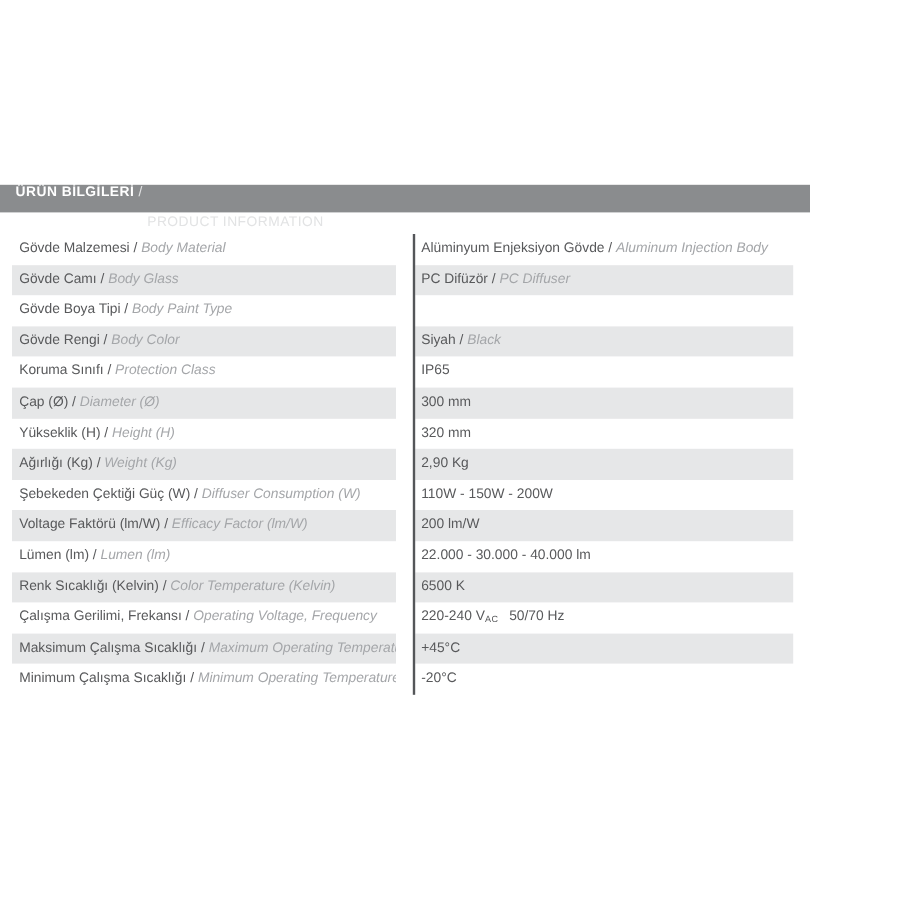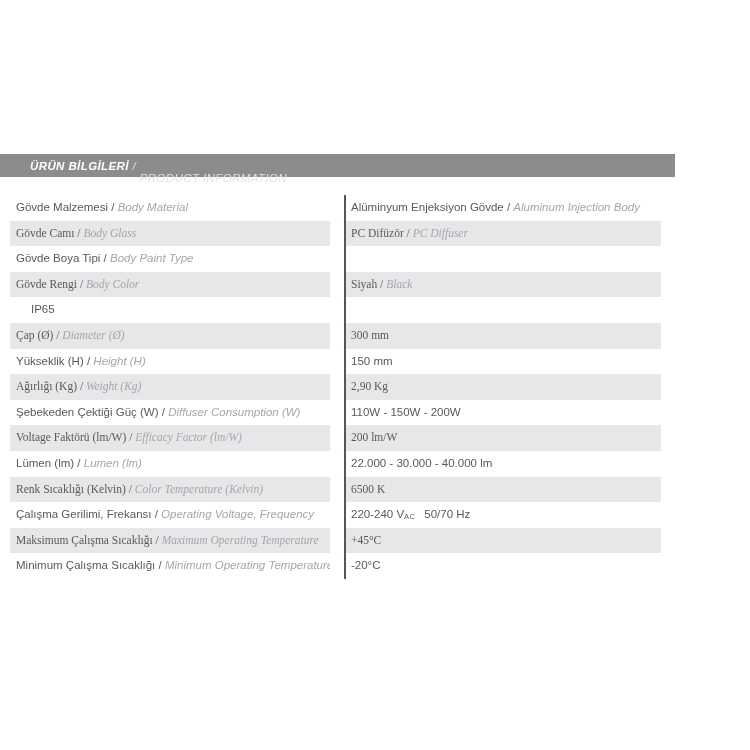--- a/index.html
+++ b/index.html
@@ -10,26 +10,24 @@
     overflow: hidden;
   }
   .canvas { position: relative; width: 750px; height: 750px; }
 
   .header-bar {
     position: absolute;
     left: 0; top: 154px;
     width: 675px; height: 23px;
     background: #8a8c8e;
     display: flex;
-    align-items: center;
-    padding-left: 30px;
+    padding-left: 13px;
     font-size: 11.5px;
     letter-spacing: 0.4px;
     white-space: pre;
-    font-style: italic;
   }
   .h-tr { color: #ffffff; font-weight: bold; }
   .h-sep { color: #e2e3e4; }
   .h-en { color: #e2e3e4; margin-top: 25px; }
 
   .table {
     position: absolute;
     left: 10px; top: 195px;
     width: 651px;
   }
@@ -41,21 +39,21 @@
   .cell {
     height: 100%;
     line-height: 25.6px;
     white-space: nowrap;
     overflow: hidden;
   }
   .cell-left  { width: 320px; padding-left: 6px; }
   .cell-gap   { width: 16px; height: 100%; }
   .cell-right { flex: 1; padding-left: 5px; }
   .row.alt .cell-left,
-  .row.alt .cell-right { background: #e6e7e8; font-family: Liberation Serif, serif; }
+  .row.alt .cell-right { background: #e6e7e8; }
 
   .tr { color: #58595b; }
   .en { color: #a4a6a9; font-style: italic; }
   .sub {
     color: #58595b;
     font-size: 7.5px;
     letter-spacing: 0.4px;
     vertical-align: -1px;
   }
   .after { margin-left: 9px; }
@@ -90,32 +88,33 @@
       <div class="row">
         <div class="cell cell-left"><span class="tr">Gövde Boya Tipi</span><span class="tr"> / </span><span class="en">Body Paint Type</span></div>
         <div class="cell-gap"></div>
       </div>
       <div class="row alt">
         <div class="cell cell-left"><span class="tr">Gövde Rengi</span><span class="tr"> / </span><span class="en">Body Color</span></div>
         <div class="cell-gap"></div>
         <div class="cell cell-right"><span class="tr">Siyah</span><span class="tr"> / </span><span class="en">Black</span></div>
       </div>
       <div class="row">
+        <div class="cell cell-left"><span class="tr">Koruma Sınıfı</span><span class="tr"> / </span><span class="en">Protection Class</span></div>
         <div class="cell-gap"></div>
         <div class="cell cell-right"><span class="tr">IP65</span></div>
       </div>
       <div class="row alt">
         <div class="cell cell-left"><span class="tr">Çap (Ø)</span><span class="tr"> / </span><span class="en">Diameter (Ø)</span></div>
         <div class="cell-gap"></div>
         <div class="cell cell-right"><span class="tr">300 mm</span></div>
       </div>
       <div class="row">
         <div class="cell cell-left"><span class="tr">Yükseklik (H)</span><span class="tr"> / </span><span class="en">Height (H)</span></div>
         <div class="cell-gap"></div>
-        <div class="cell cell-right"><span class="tr">150 mm</span></div>
+        <div class="cell cell-right"><span class="tr">320 mm</span></div>
       </div>
       <div class="row alt">
         <div class="cell cell-left"><span class="tr">Ağırlığı (Kg)</span><span class="tr"> / </span><span class="en">Weight (Kg)</span></div>
         <div class="cell-gap"></div>
         <div class="cell cell-right"><span class="tr">2,90 Kg</span></div>
       </div>
       <div class="row">
         <div class="cell cell-left"><span class="tr">Şebekeden Çektiği Güç (W)</span><span class="tr"> / </span><span class="en">Diffuser Consumption (W)</span></div>
         <div class="cell-gap"></div>
         <div class="cell cell-right"><span class="tr">110W - 150W - 200W</span></div>

